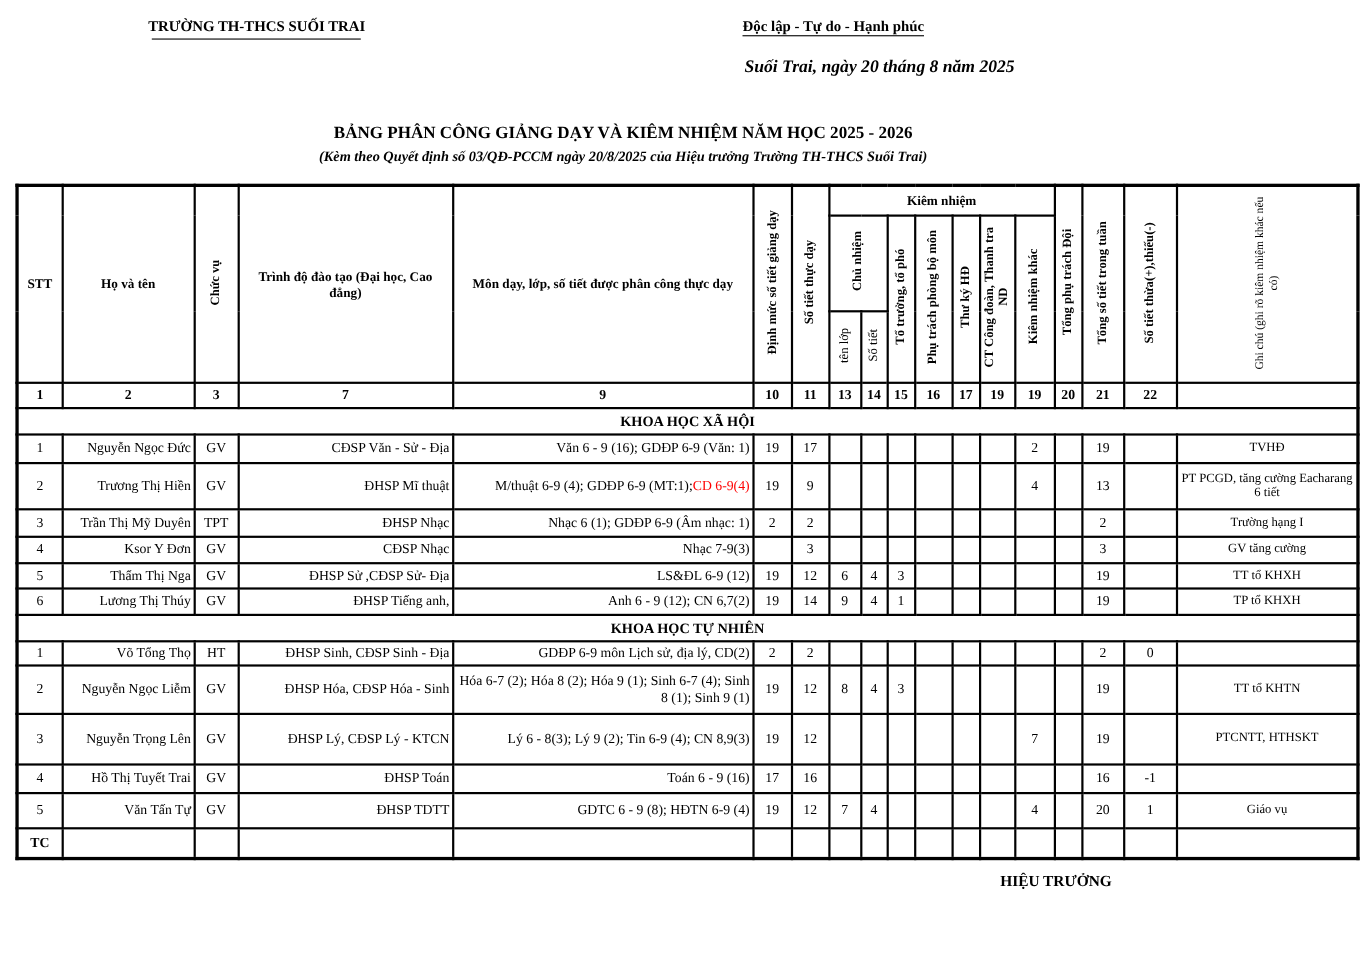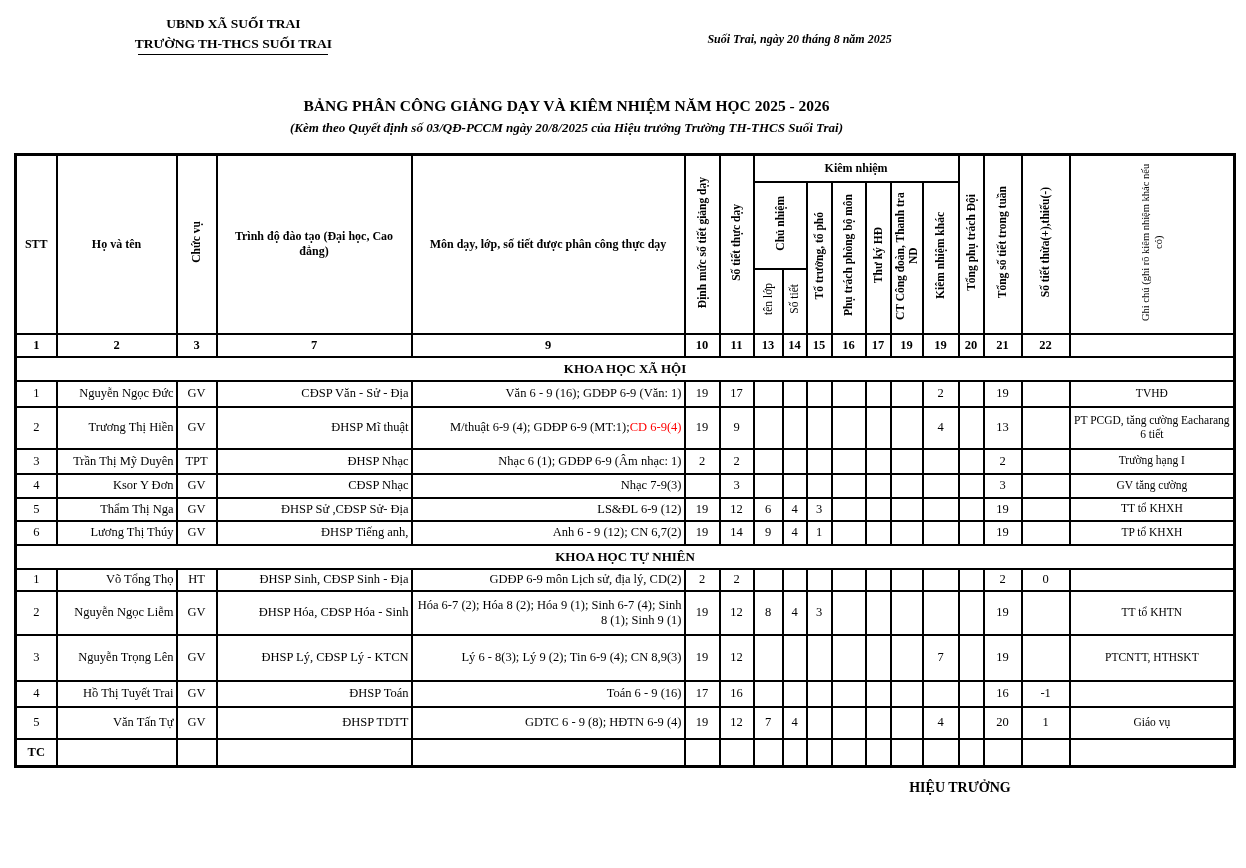--- a/index.html
+++ b/index.html
@@ -13,21 +13,21 @@
 
   
   .top { display:flex; }
   .top-left { width:36%; text-align:center; }
   .top-right { width:50%; text-align:center; }
   .org-line { font-weight:bold; font-size:13.5px; line-height:1.45; }
   .short-rule { width:190px; border-bottom:1.5px solid #000; margin:1px auto 0; }
   .nat-line1 { font-weight:bold; font-size:13.5px; line-height:1.45; }
   .nat-line2 { font-weight:bold; font-size:13.5px; line-height:1.45; }
   .nat-line2 span { border-bottom:1.5px solid #000; padding-bottom:1px; }
-  .date-line { font-weight:bold; font-style:italic; font-size:12px; margin-top:18px; transform:translateX(42px); }
+  .date-line { font-weight:bold; font-style:italic; font-size:16px; margin-top:18px; transform:translateX(42px); }
 
   
   .title-wrap { width:1105px; text-align:center; margin-top:40px; }
   .title-1 { font-weight:bold; font-size:15.5px; line-height:1.4; }
   .title-2 { font-weight:bold; font-size:15.5px; line-height:1.4; }
   .title-note { font-weight:bold; font-style:italic; font-size:13px; line-height:1.4; margin-top:2px; }
 
   
   table { border-collapse:collapse; table-layout:fixed; width:1219px; margin-top:16px; border:3px solid #000; }
   th, td { border:2px solid #000; padding:0 2px; overflow:hidden; vertical-align:middle; }
@@ -58,25 +58,25 @@
   
   .sig { font-weight:bold; font-size:14px; margin-top:12px; margin-left:876px; width:140px; text-align:center; }
 </style>
 </head>
 <body>
 
 <div class="page">
 
   <div class="top">
     <div class="top-left">
-      <div class="org-line">UBND XÃ SUỐI TRAI</div>
       <div class="org-line">TRƯỜNG TH-THCS SUỐI TRAI</div>
       <div class="short-rule"></div>
     </div>
     <div class="top-right">
+      <div class="nat-line2"><span>Độc lập - Tự do - Hạnh phúc</span></div>
       <div class="date-line">Suối Trai, ngày 20 tháng 8 năm 2025</div>
     </div>
   </div>
 
   <div class="title-wrap">
     <div class="title-1">BẢNG  PHÂN CÔNG GIẢNG DẠY VÀ KIÊM NHIỆM NĂM HỌC 2025 - 2026</div>
     <div class="title-note">(Kèm theo Quyết định số 03/QĐ-PCCM ngày 20/8/2025 của Hiệu trưởng Trường TH-THCS Suối Trai)</div>
   </div>
 
   <table>

